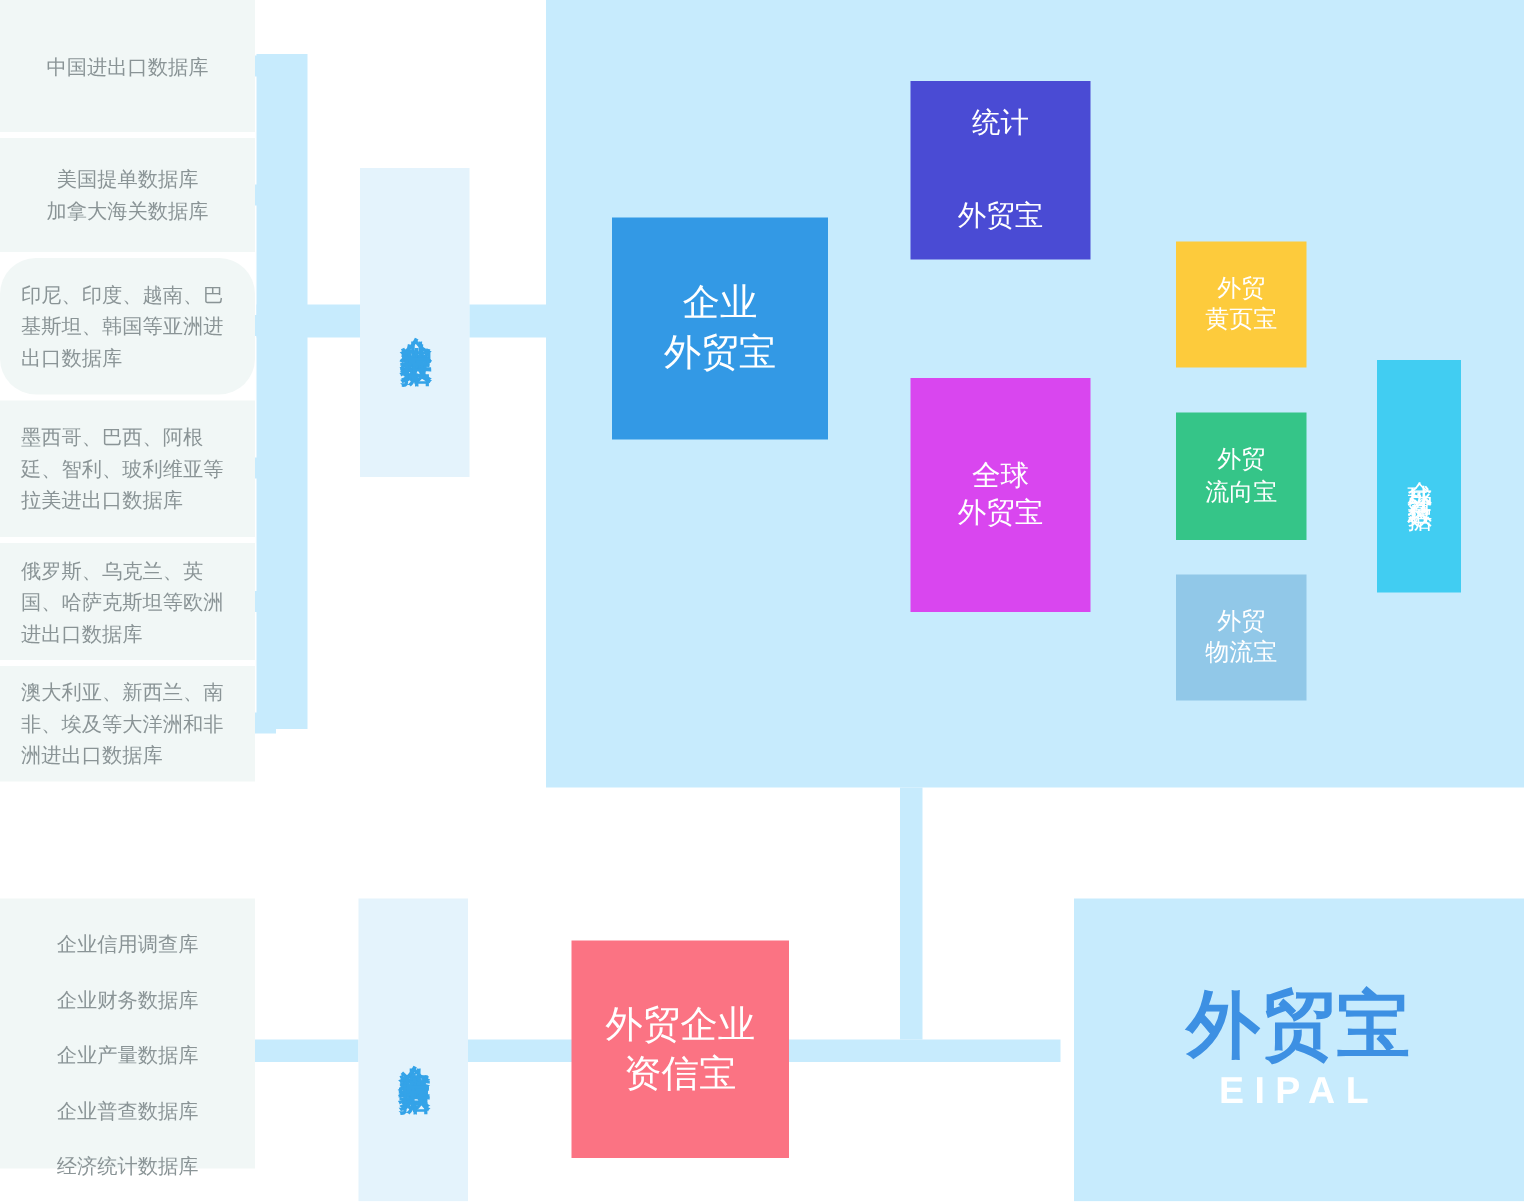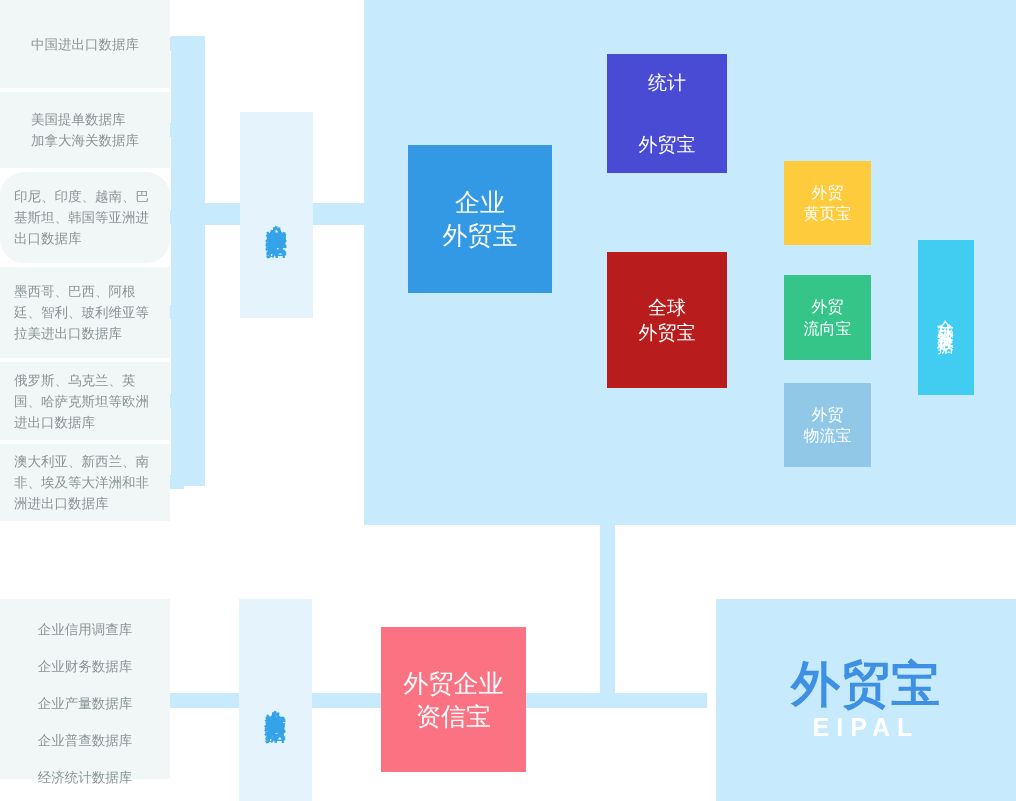--- a/index.html
+++ b/index.html
@@ -20,21 +20,21 @@
   .panel{
     background:#c7ebfd;
   }
 
   
   .srcitem{
     background:#f1f7f6;
     display:flex;
     align-items:center;
     justify-content:center;
-    text-align:left;
+    text-align:center;
     color:#8a9496;
     font-size:13.5px;
     line-height:21px;
     padding:0 14px;
     box-sizing:border-box;
   }
   .srcitem.wrapleft{
     text-align:left;
     justify-content:flex-start;
   }
@@ -168,21 +168,21 @@
   <div class="abs card card-lg" style="left:408px;top:145px;width:144px;height:148px;background:#3399e5;">
     <span>企业</span>
     <span>外贸宝</span>
   </div>
 
   <div class="abs card card-md" style="left:607px;top:54px;width:120px;height:119px;background:#4a4bd4;gap:36px;">
     <span>统计</span>
     <span>外贸宝</span>
   </div>
 
-  <div class="abs card card-md" style="left:607px;top:252px;width:120px;height:136px;background:#b91c1c;text-align:right;">
+  <div class="abs card card-md" style="left:607px;top:252px;width:120px;height:156px;background:#d946ef;text-align:right;">
     <span>全球</span>
     <span>外贸宝</span>
   </div>
 
   <div class="abs card card-sm" style="left:784px;top:161px;width:87px;height:84px;background:#fdcb3c;">
     <span>外贸</span>
     <span>黄页宝</span>
   </div>
 
   <div class="abs card card-sm" style="left:784px;top:275px;width:87px;height:85px;background:#35c588;">

